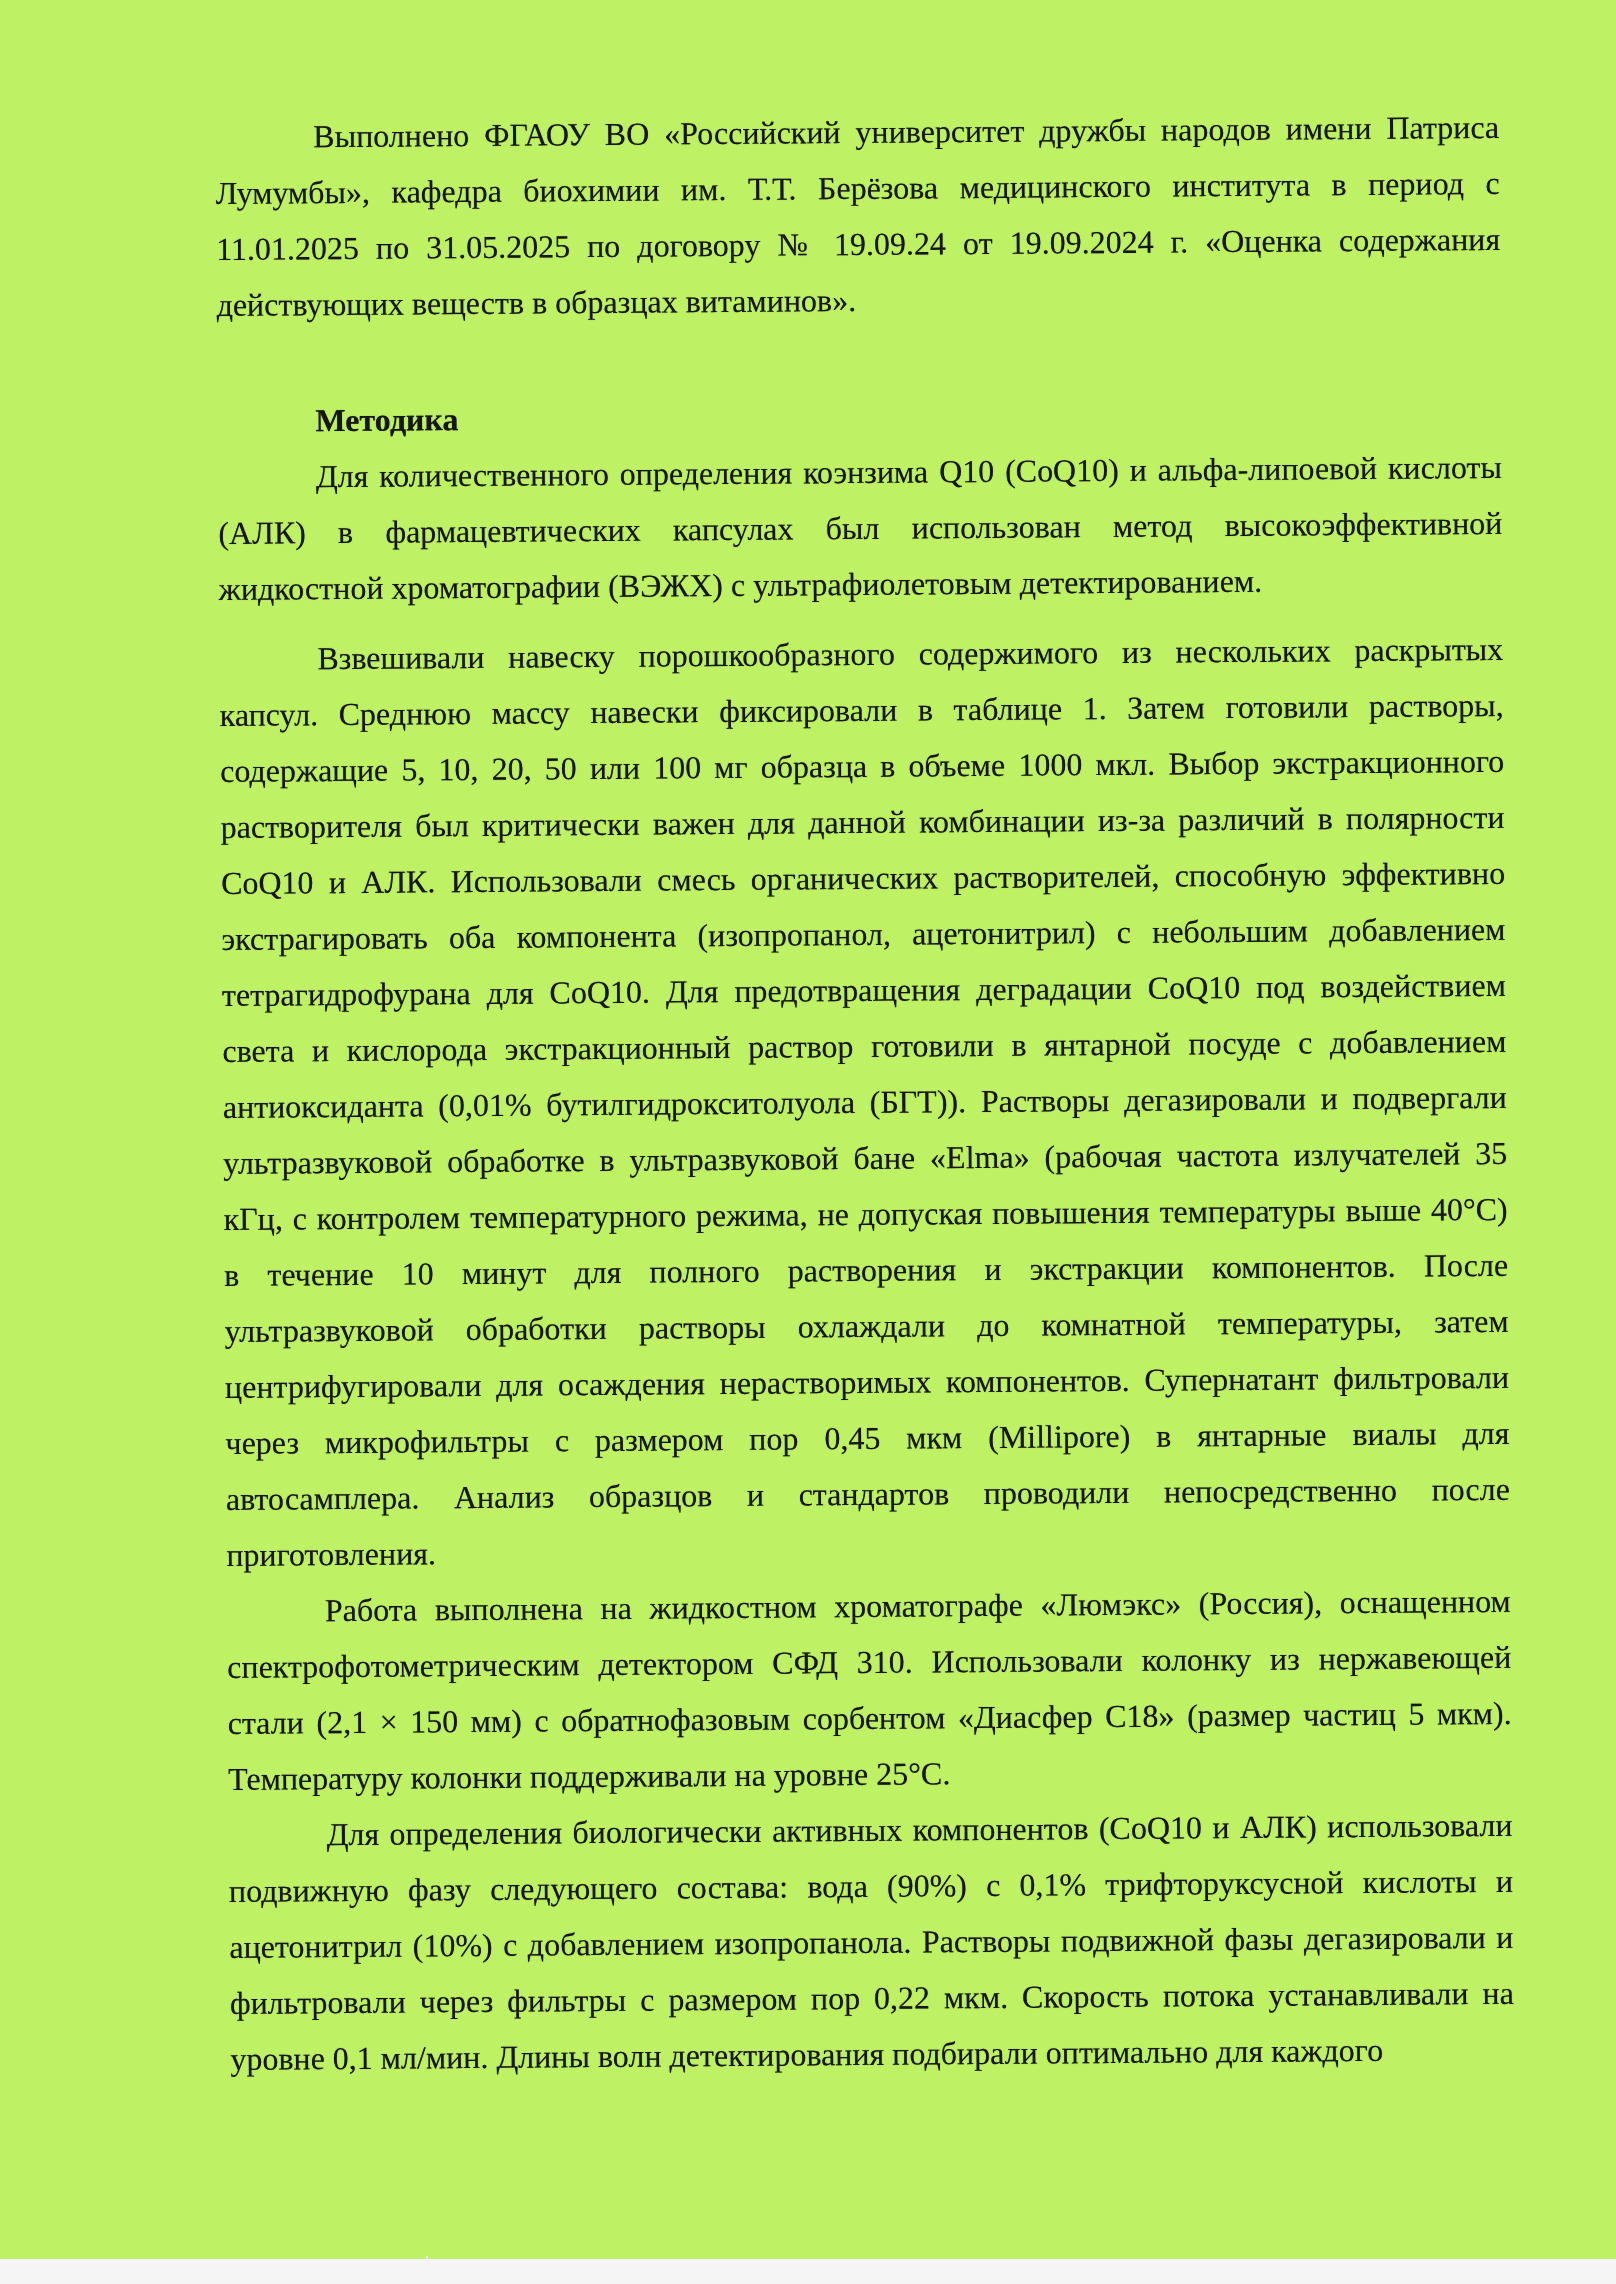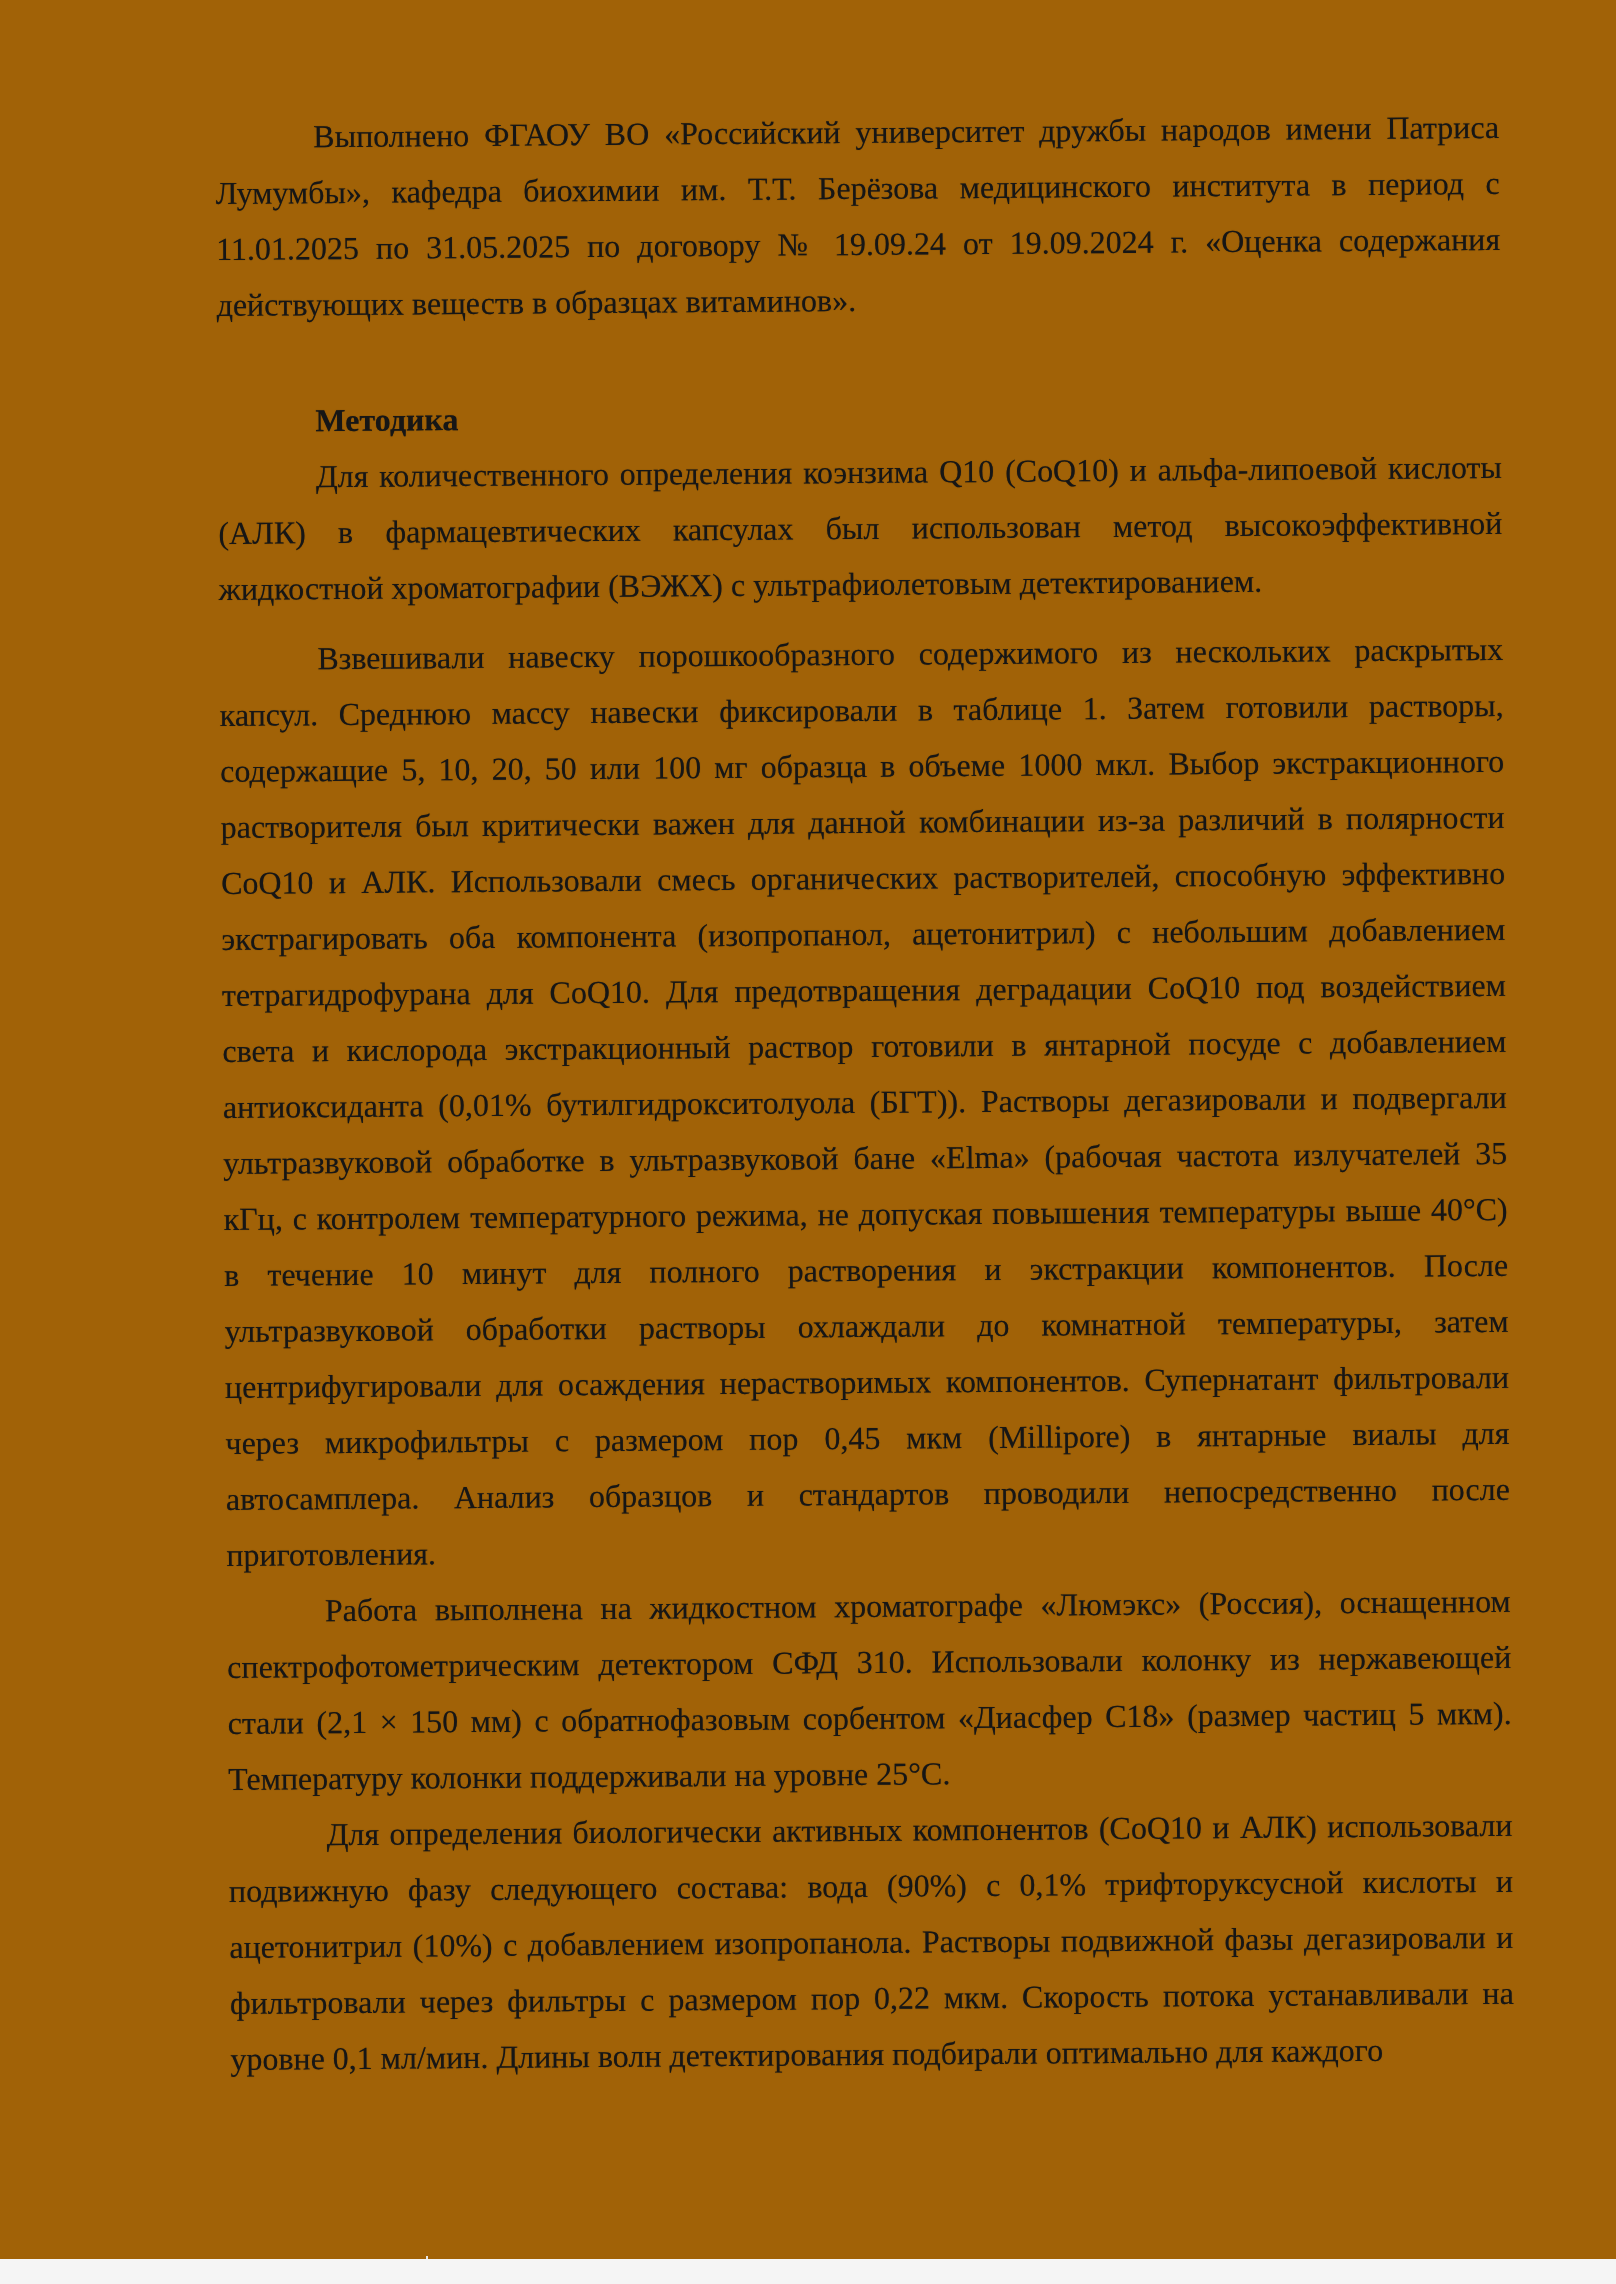--- a/index.html
+++ b/index.html
@@ -10,21 +10,21 @@
   body {
     width: 1617px;
     height: 2284px;
     position: relative;
     overflow: hidden;
     font-family: "Liberation Serif", "DejaVu Serif", serif;
   }
   .sheet {
     position: absolute;
     inset: 0;
-    background: #a16207;
+    background: #bef264;
   }
   .text-block {
     position: absolute;
     left: 215px;
     top: 109px;
     width: 1284px;
     color: #161616;
     font-size: 32px;
     line-height: 56px;
     text-align: justify;

